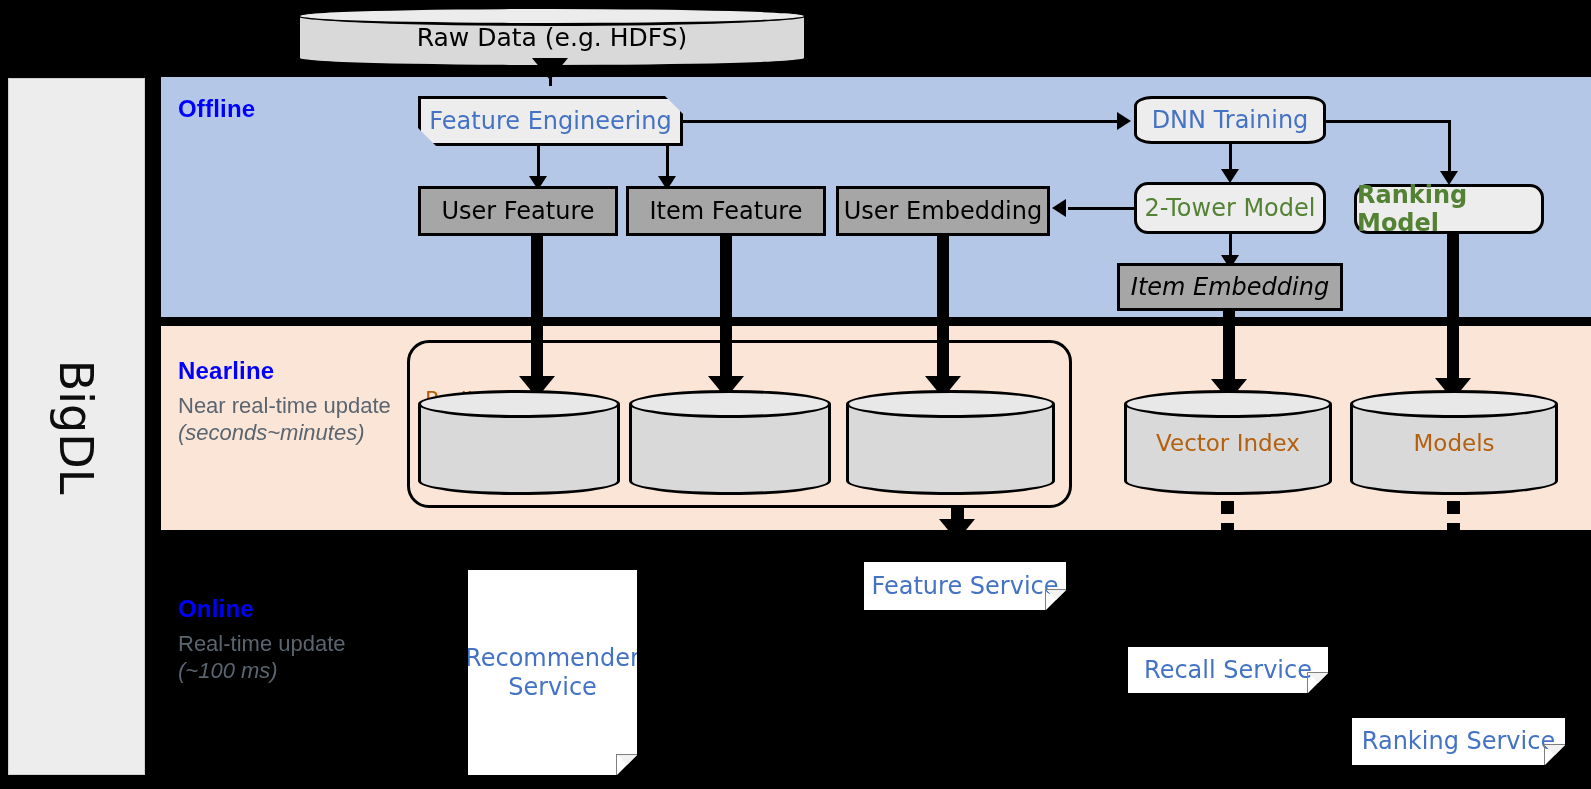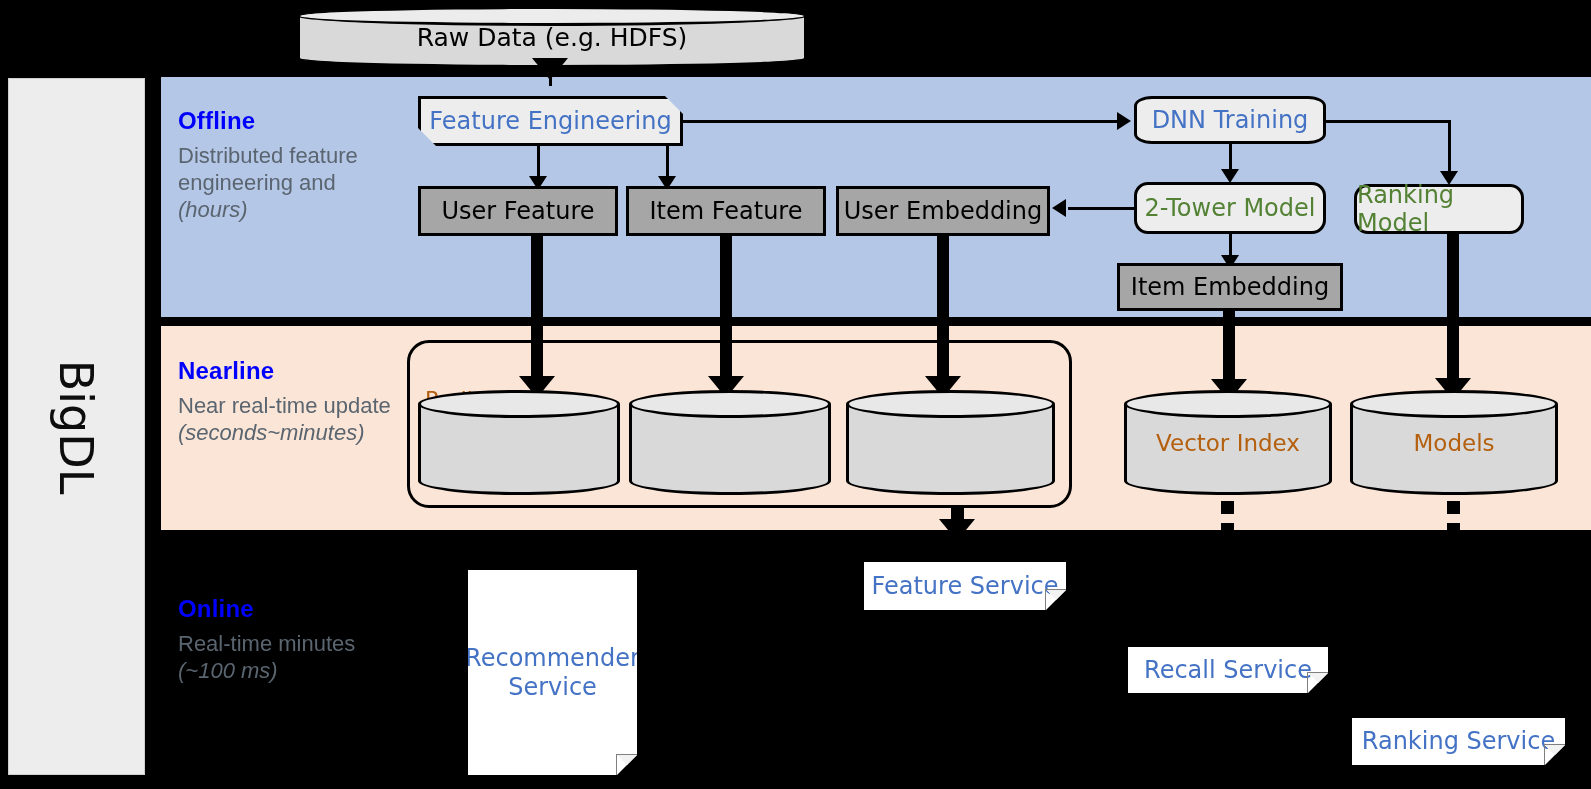--- a/index.html
+++ b/index.html
@@ -85,31 +85,30 @@
 <div id="stage">
 
   <div class="abs band" id="band-offline"></div>
   <div class="abs band" id="band-nearline"></div>
   <div class="abs band" id="band-online"></div>
 
   <div class="abs" id="bigdl">
     <span>BigDL</span>
   </div>
 
-  <div class="abs label-wrap" style="left:178px;top:95px;margin-top:12px;">
+  <div class="abs label-wrap" style="left:178px;top:95px;">
     <div class="band-label">Offline</div>
-    <div class="band-desc"><span>Distributed feature engineering and </span><i>(hours)</i></div>
   </div>
   <div class="abs label-wrap" style="left:178px;top:357px;">
     <div class="band-label">Nearline</div>
     <div class="band-desc"><span>Near real-time update </span><i>(seconds~minutes)</i></div>
   </div>
   <div class="abs label-wrap" style="left:178px;top:579px;margin-top:16px;">
     <div class="band-label">Online</div>
-    <div class="band-desc"><span>Real-time minutes </span><i>(~100 ms)</i></div>
+    <div class="band-desc"><span>Real-time update </span><i>(~100 ms)</i></div>
   </div>
 
   <div class="cyl" id="rawdata">
     <div class="bot"></div>
       <div class="body"></div>
       <div class="top"></div>
     <div class="txt">Raw Data (e.g. HDFS)</div>
   </div>
 
   <div class="vline thin" style="left:549px;top:68px;height:18px;"></div>
@@ -138,38 +137,38 @@
   <div class="abs gray-box" style="left:626px;top:186px;width:200px;height:50px;">
     <span>Item Feature</span>
   </div>
   <div class="abs gray-box" style="left:836px;top:186px;width:214px;height:50px;">
     <span>User Embedding</span>
   </div>
 
   <div class="abs light-box rounded" style="left:1134px;top:182px;width:192px;height:52px;">
     <span class="green-txt">2-Tower Model</span>
   </div>
-  <div class="abs light-box rounded" style="left:1354px;top:184px;width:170px;height:50px;">
+  <div class="abs light-box rounded" style="left:1354px;top:184px;width:190px;height:50px;font-weight:bold;">
     <span class="green-txt">Ranking Model</span>
   </div>
 
   <div class="hline" style="left:1068px;top:207px;width:66px;"></div>
   <div class="ah-left" style="left:1052px;top:199px;"></div>
 
   <div class="vline thin" style="left:1229px;top:144px;height:28px;"></div>
   <div class="ah-down" style="left:1221px;top:169px;"></div>
 
   <div class="hline" style="left:1326px;top:120px;width:125px;"></div>
   <div class="vline thin" style="left:1448px;top:120px;height:54px;"></div>
   <div class="ah-down" style="left:1440px;top:171px;"></div>
 
   <div class="vline thin" style="left:1229px;top:234px;height:26px;"></div>
   <div class="ah-down" style="left:1221px;top:255px;"></div>
 
-  <div class="abs gray-box" style="left:1117px;top:263px;width:226px;height:48px;">
+  <div class="abs gray-box" style="left:1117px;top:263px;width:226px;height:48px;font-style:italic;">
     <span>Item Embedding</span>
   </div>
 
   <div class="vline thick" style="left:531px;top:236px;height:148px;"></div>
   <div class="ah-down big" style="left:519px;top:376px;"></div>
 
   <div class="vline thick" style="left:720px;top:236px;height:148px;"></div>
   <div class="ah-down big" style="left:708px;top:376px;"></div>
 
   <div class="vline thick" style="left:937px;top:236px;height:148px;"></div>

